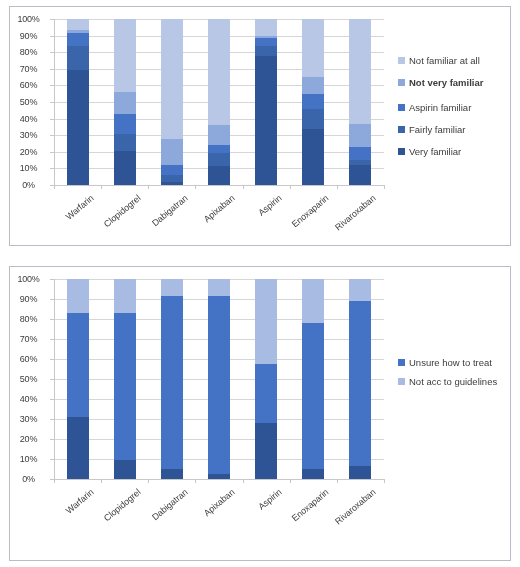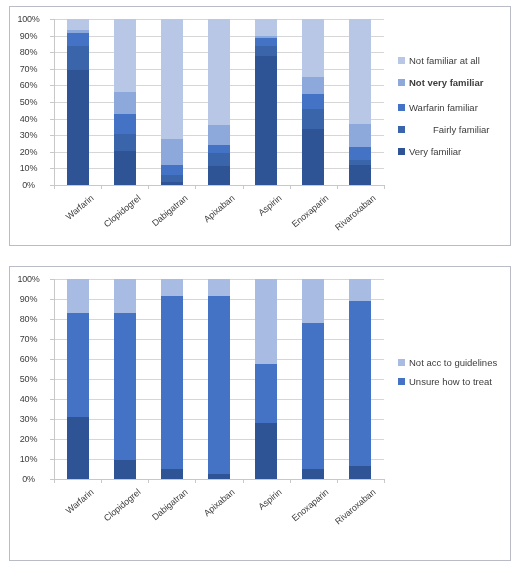--- a/index.html
+++ b/index.html
@@ -140,23 +140,23 @@
         <div class="legend-item" style="margin-bottom: 11px; text-align: right;">
           <span class="swatch" style="background: rgb(185, 199, 230);"></span>
           <span class="legend-text">Not familiar at all</span>
         </div>
         <div class="legend-item" style="margin-bottom: 14px; font-weight: bold;">
           <span class="swatch" style="background: rgb(141, 169, 219);"></span>
           <span class="legend-text">Not very familiar</span>
         </div>
         <div class="legend-item" style="margin-bottom: 11px;">
           <span class="swatch" style="background: rgb(68, 114, 196);"></span>
-          <span class="legend-text">Warfarin familiar</span>
-        </div>
-        <div class="legend-item" style="margin-bottom: 11px; gap: 24px;">
+          <span class="legend-text">Aspirin familiar</span>
+        </div>
+        <div class="legend-item" style="margin-bottom: 11px;">
           <span class="swatch" style="background: rgb(58, 101, 171);"></span>
           <span class="legend-text">Fairly familiar</span>
         </div>
         <div class="legend-item" style="margin-bottom: 11px;">
           <span class="swatch" style="background: rgb(46, 84, 150);"></span>
           <span class="legend-text">Very familiar</span>
         </div>
       </div>
     </div>
 </div>
@@ -242,22 +242,22 @@
       <div class="bar" style="left: 339.429px; width: 22px; top: 12px; height: 200px;">
         <div class="seg" style="bottom: 0px; height: 13.4px; background: rgb(46, 84, 150);"></div>
         <div class="seg" style="bottom: 13px; height: 165.4px; background: rgb(68, 114, 196);"></div>
         <div class="seg" style="bottom: 178px; height: 22.4px; background: rgb(168, 187, 226);"></div>
       </div>
       <div class="tick" style="left: 327px; top: 212px; height: 4px; background: rgb(200, 200, 200);"></div>
       <div class="catlab" style="left: 301.429px; width: 60px; top: 220px;">Rivaroxaban</div>
       <div class="tick" style="left: 374px; top: 212px; height: 4px; background: rgb(200, 200, 200);"></div>
       <div class="legend" style="left: 388px; top: 90px; width: 112px;">
         <div class="legend-item" style="margin-bottom: 8px;">
+          <span class="swatch" style="background: rgb(68, 114, 196);"></span>
+          <span class="legend-text">Unsure how to treat</span>
+        </div>
+        <div class="legend-item" style="margin-bottom: 8px;">
           <span class="swatch" style="background: rgb(168, 187, 226);"></span>
           <span class="legend-text">Not acc to guidelines</span>
         </div>
-        <div class="legend-item" style="margin-bottom: 8px;">
-          <span class="swatch" style="background: rgb(68, 114, 196);"></span>
-          <span class="legend-text">Unsure how to treat</span>
-        </div>
       </div>
     </div>
 </div>
 
 </body></html>

